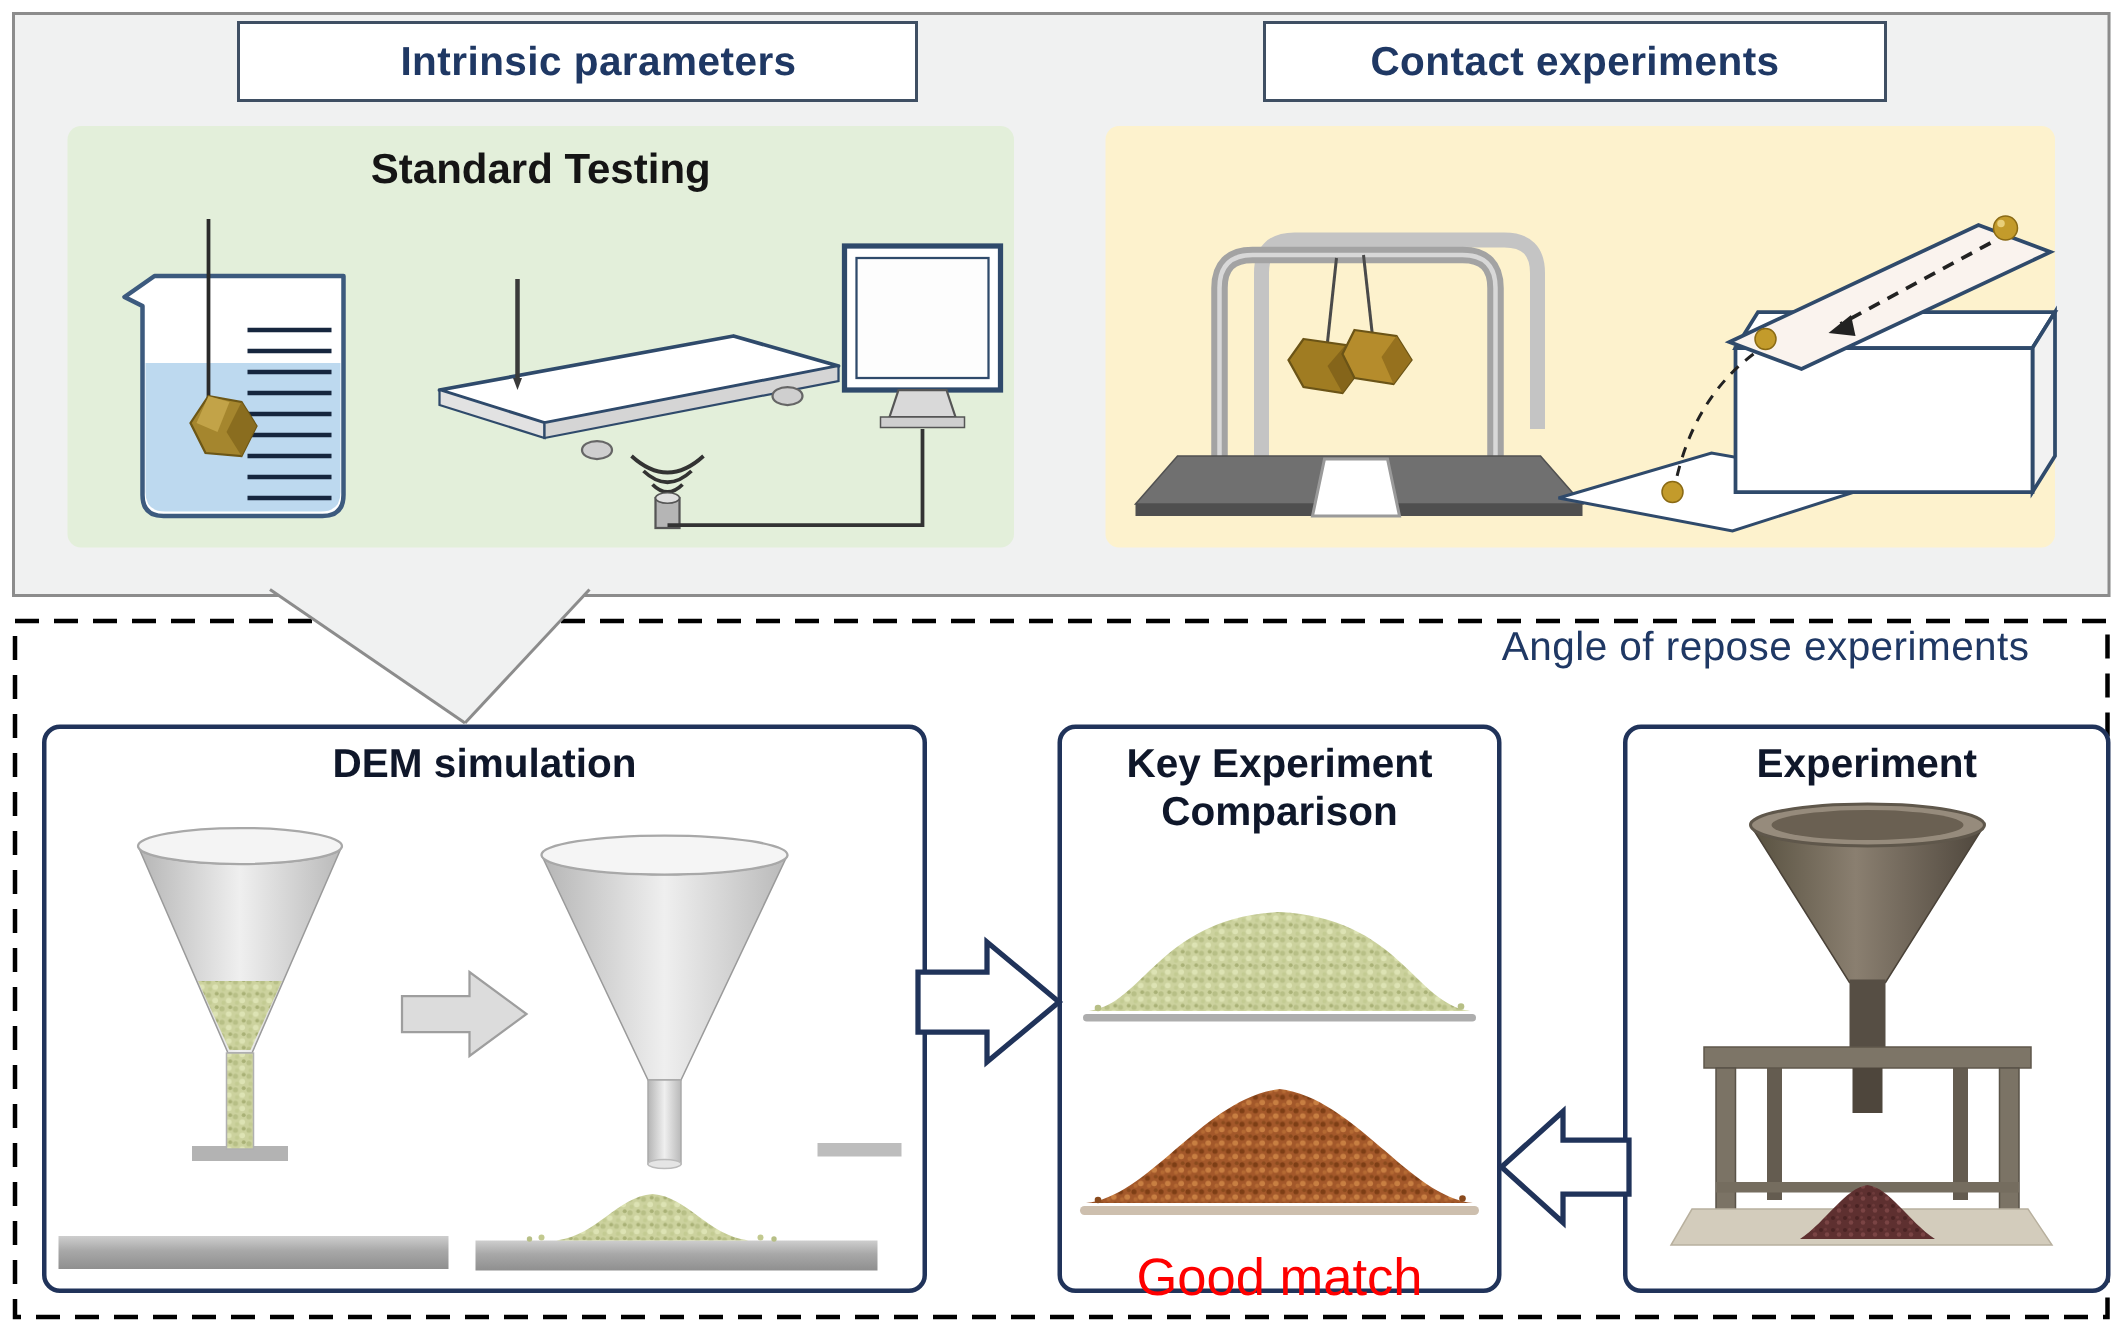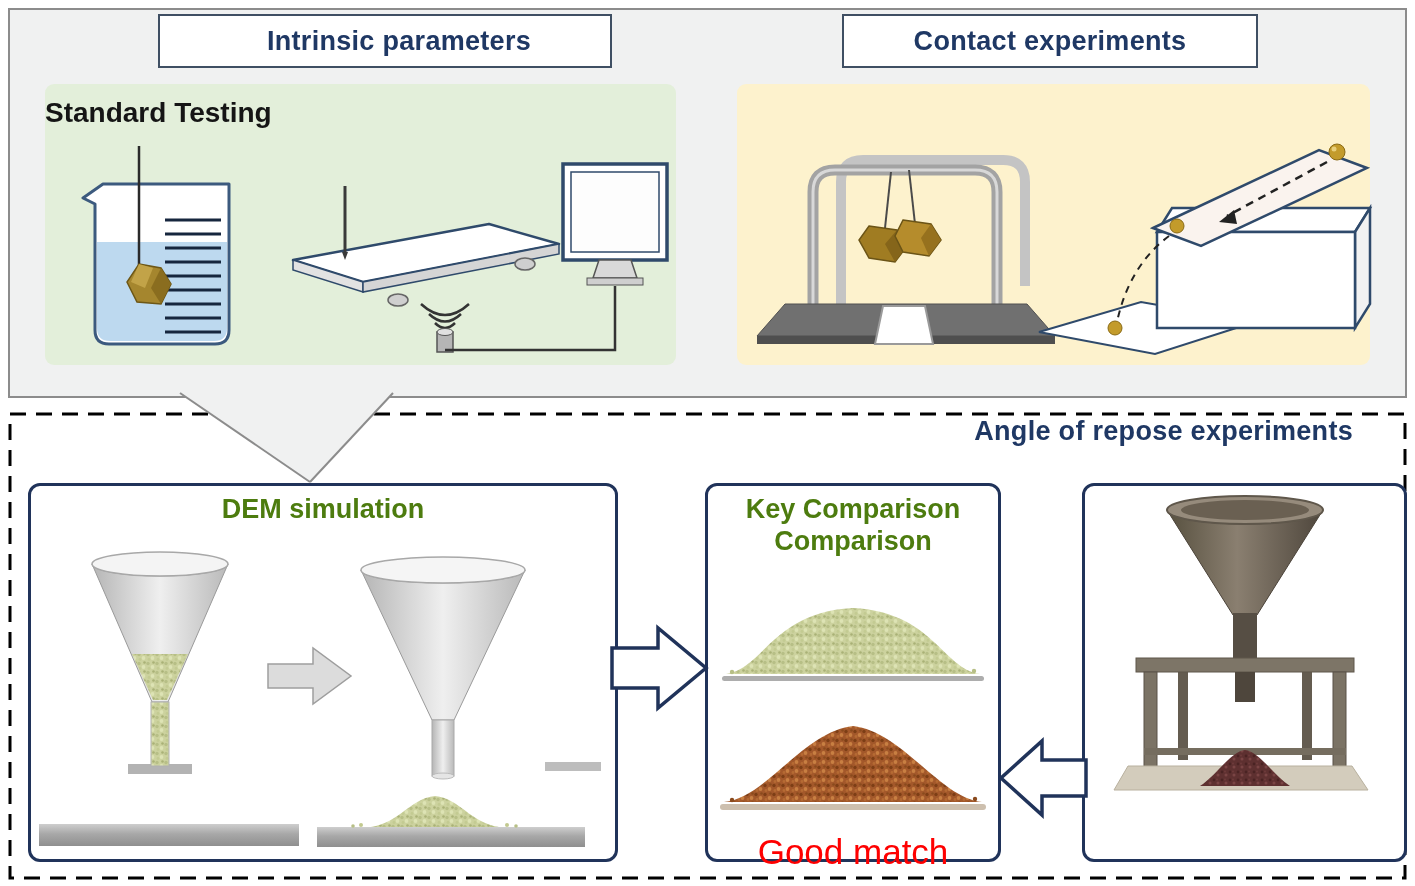--- a/index.html
+++ b/index.html
@@ -7,27 +7,27 @@
   .canvas{position:relative;width:1415px;height:886px;background:#fff;overflow:hidden;}
   .abs{position:absolute;}
   .gray-box{left:8px;top:8px;width:1395px;height:386px;background:#f0f1f1;border:2px solid #8c8c8c;}
   .label-box{background:#fff;border:2px solid #3f4f63;color:#1f3864;font-weight:bold;font-size:27px;
              display:flex;align-items:center;justify-content:center;letter-spacing:0.3px;}
   .lb-intrinsic{left:158px;top:14px;width:422px;height:50px;padding-left:28px;}
   .lb-contact{left:842px;top:14px;width:412px;height:50px;}
   .soft-panel{border-radius:9px;}
   .green-panel{left:45px;top:84px;width:631px;height:281px;background:#e3efda;}
   .yellow-panel{left:737px;top:84px;width:633px;height:281px;background:#fdf2cd;}
-  .panel-title{text-align:left;font-weight:bold;font-size:28px;color:#151515;padding-top:13px;}
+  .panel-title{text-align:center;font-weight:bold;font-size:28px;color:#151515;padding-top:13px;}
   .sub-panel{background:#fff;border:3px solid #20335a;border-radius:12px;box-sizing:border-box;}
   .dem-panel{left:28px;top:483px;width:590px;height:379px;}
   .cmp-panel{left:705px;top:483px;width:296px;height:379px;text-align:center;}
   .exp-panel{left:1082px;top:483px;width:325px;height:379px;text-align:center;}
-  .sub-title{font-weight:bold;font-size:27px;color:#4d7c0f;text-align:center;padding-top:8px;line-height:1.18;}
-  .repose-title{right:62px;top:416px;color:#1f3864;font-weight:bold;font-size:27px;letter-spacing:0.3px;text-align:center;}
+  .sub-title{font-weight:bold;font-size:27px;color:#0f172a;text-align:center;padding-top:8px;line-height:1.18;}
+  .repose-title{right:62px;top:416px;color:#1f3864;font-weight:normal;font-size:27px;letter-spacing:0.3px;text-align:center;}
   .good-match{color:#fe0000;font-weight:normal;font-size:35px;margin-top:16px;}
   .blk{display:block;margin:0 auto;}
   svg{overflow:visible;}
 </style>
 </head>
 <body>
 
 <svg width="0" height="0" style="position:absolute" aria-hidden="true">
   <defs>
     <pattern id="greenGrain" width="9" height="9" patternUnits="userSpaceOnUse">
@@ -206,39 +206,40 @@
         <circle cx="330" cy="289" r="2" fill="#c2c98f"></circle>
           <circle cx="322" cy="290" r="1.8" fill="#b7bf86"></circle>
         <circle cx="476" cy="289" r="2" fill="#c2c98f"></circle>
           <circle cx="485" cy="290" r="1.8" fill="#b7bf86"></circle>
       </g>
     </svg>
   </div>
 
   <div class="abs sub-panel cmp-panel">
     <div class="sub-title">
-      <div>Key Comparison</div>
+      <div>Key Experiment</div>
       <div>Comparison</div>
     </div>
     <svg class="blk" style="margin-top:12px;" width="270" height="122" viewBox="0 0 270 122">
       <path d="M8,104 C45,99 55,42 135,38 C215,42 225,99 262,104 Z" fill="url(#greenGrain)"></path>
       <circle cx="14" cy="102" r="2.2" fill="#b7bf86"></circle>
         <circle cx="256" cy="101" r="2.2" fill="#b7bf86"></circle>
       <rect x="4" y="106" width="262" height="5" rx="2.5" fill="#adadad"></rect>
     </svg>
     <svg class="blk" style="margin-top:10px;" width="270" height="114" viewBox="0 0 270 114">
       <path d="M6,100 C48,96 85,30 135,24 C185,30 222,96 264,100 Z" fill="url(#brownGrain)"></path>
       <circle cx="14" cy="98" r="2.2" fill="#8a4a1d"></circle>
         <circle cx="257" cy="97" r="2.2" fill="#8a4a1d"></circle>
       <rect x="2" y="102" width="266" height="6" rx="3" fill="#cdbfae"></rect>
     </svg>
     <div class="good-match">Good match</div>
   </div>
 
   <div class="abs sub-panel exp-panel">
+    <div class="sub-title">Experiment</div>
     <svg class="blk" style="margin-top:4px;" width="290" height="306" viewBox="0 0 290 306">
 
       <rect x="78" y="178" width="10" height="92" fill="#645c50"></rect>
       <rect x="202" y="178" width="10" height="92" fill="#645c50"></rect>
 
       <path d="M67,20 L133,125 L157,125 L223,20 A78 14 0 0 1 67,20 Z" fill="url(#photoCone)" stroke="#4a4238" stroke-width="1"></path>
       <ellipse cx="145" cy="20" rx="78" ry="14" fill="#968b7c" stroke="#5f574b" stroke-width="2"></ellipse>
       <ellipse cx="145" cy="20" rx="64" ry="10" fill="#6a6052"></ellipse>
       <rect x="133" y="123" width="24" height="48" fill="#564e44"></rect>
 

